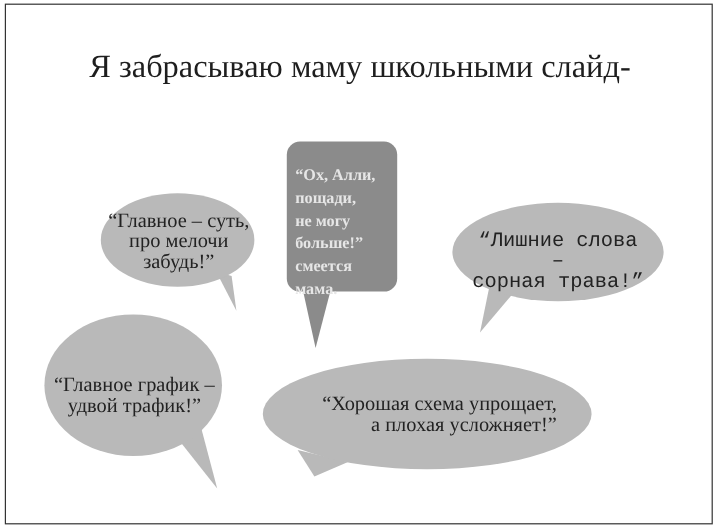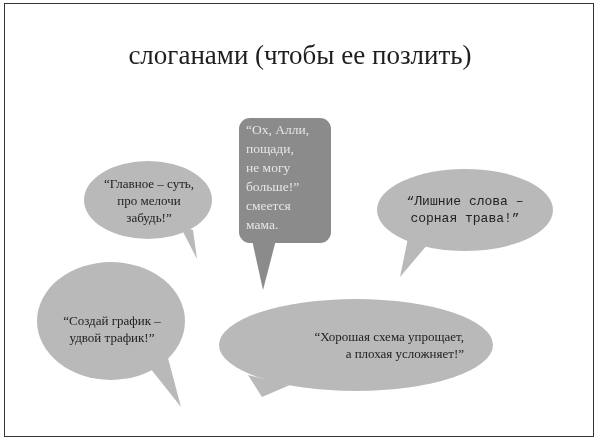--- a/index.html
+++ b/index.html
@@ -37,39 +37,39 @@
     .bubbles-svg {
       position: absolute;
       left: 0;
       top: 0;
       width: 600px;
       height: 443px;
     }
     .bubble-text {
       position: absolute;
       text-align: center;
-      font-size: 13px;
+      font-size: 17px;
       line-height: 17px;
       color: #222222;
       white-space: pre-line;
     }
     .bubble-text.dark {
       color: #e6e6e6;
       text-align: left;
       font-size: 13.5px;
       line-height: 19px;
     }
   </style>
 </head>
 <body>
 
 <div class="slide"></div>
 
 <div class="title">
-  <div>слоганами (чтобы ее позлить)</div>
+  <div>Я забрасываю маму школьными слайд-</div>
 </div>
 
 <svg class="bubbles-svg" viewBox="0 0 600 443">
 
   <g>
     <path d="M 180 226 L 197 259 L 193 230 Z" fill="#b9b9b9"></path>
     <ellipse cx="148" cy="200" rx="64" ry="39" fill="#b9b9b9"></ellipse>
   </g>
 
   <g>
@@ -90,27 +90,27 @@
   <g>
     <path d="M 248 375 L 262 397 L 290 385 Z" fill="#b9b9b9"></path>
     <ellipse cx="356" cy="345" rx="137" ry="46" fill="#b9b9b9"></ellipse>
   </g>
 </svg>
 
 <div class="bubble-text" style="left:90px; top:175px; width:118px;">“Главное – суть,
 про мелочи
 забудь!”</div>
 
-<div class="bubble-text dark" style="left:246px; top:120px; width:84px;">“Ох, Алли,
+<div class="bubble-text dark" style="left:246px; top:136px; width:84px;font-weight:bold;">“Ох, Алли,
 пощади,
 не могу
 больше!”
 смеется
 мама.</div>
 
 <div class="bubble-text" style="left:390px; top:193px; width:150px;font-family:Liberation Mono, monospace;">“Лишние слова –
 сорная трава!”</div>
 
-<div class="bubble-text" style="left:44px; top:312px; width:136px;">“Создай график –
+<div class="bubble-text" style="left:44px; top:312px; width:136px;">“Главное график –
 удвой трафик!”</div>
 
 <div class="bubble-text" style="left:248px; top:328px; width:216px;text-align:right;">“Хорошая схема упрощает,
 а плохая усложняет!”</div>
 
 </body></html>

